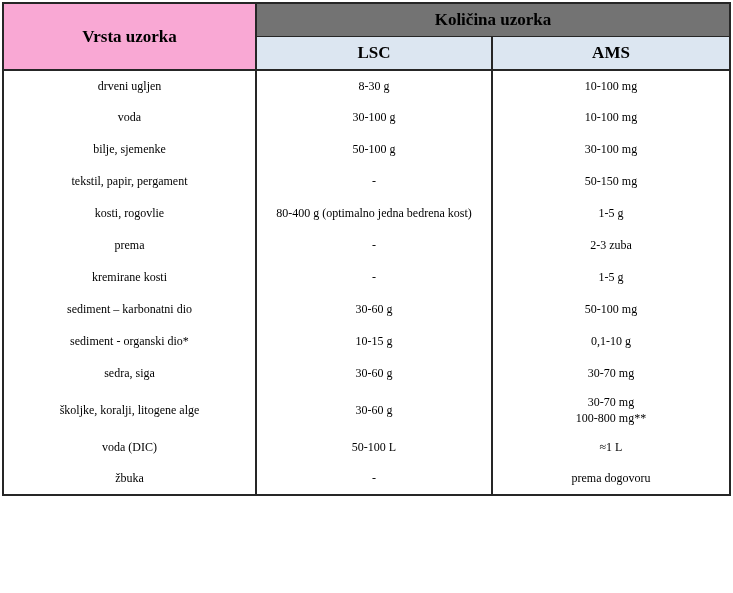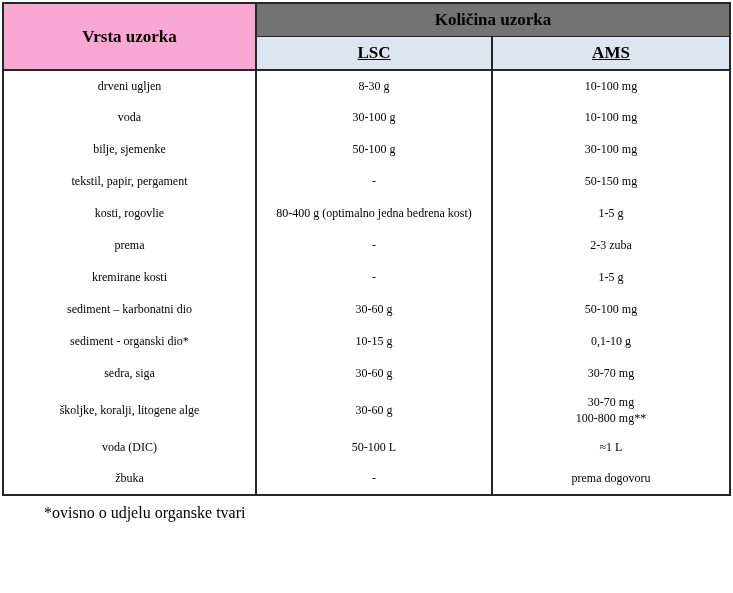--- a/index.html
+++ b/index.html
@@ -39,21 +39,20 @@
   }
   th.quantity-hdr {
     background: #737373;
     border-bottom: 1px solid #262626;
     height: 33px;
   }
   th.sub-hdr {
     background: #DCE6F1;
     border-bottom: 2px solid #262626;
     height: 32px;
-    text-decoration: underline;
   }
   tbody td {
     font-size: 12px;
     height: 32px;
     white-space: pre-line;
   }
   .footnotes {
     margin: 7px 0 0 44px;
     font-size: 16px;
   }
@@ -157,14 +156,13 @@
 
   <tr>
     <td>žbuka</td>
     <td>-</td>
     <td>prema dogovoru</td>
   </tr>
 </tbody>
 </table>
 
 <div class="footnotes">
-  <div class="footnote">*ovisno o udjelu organske tvari</div>
 </div>
 
 </body></html>

